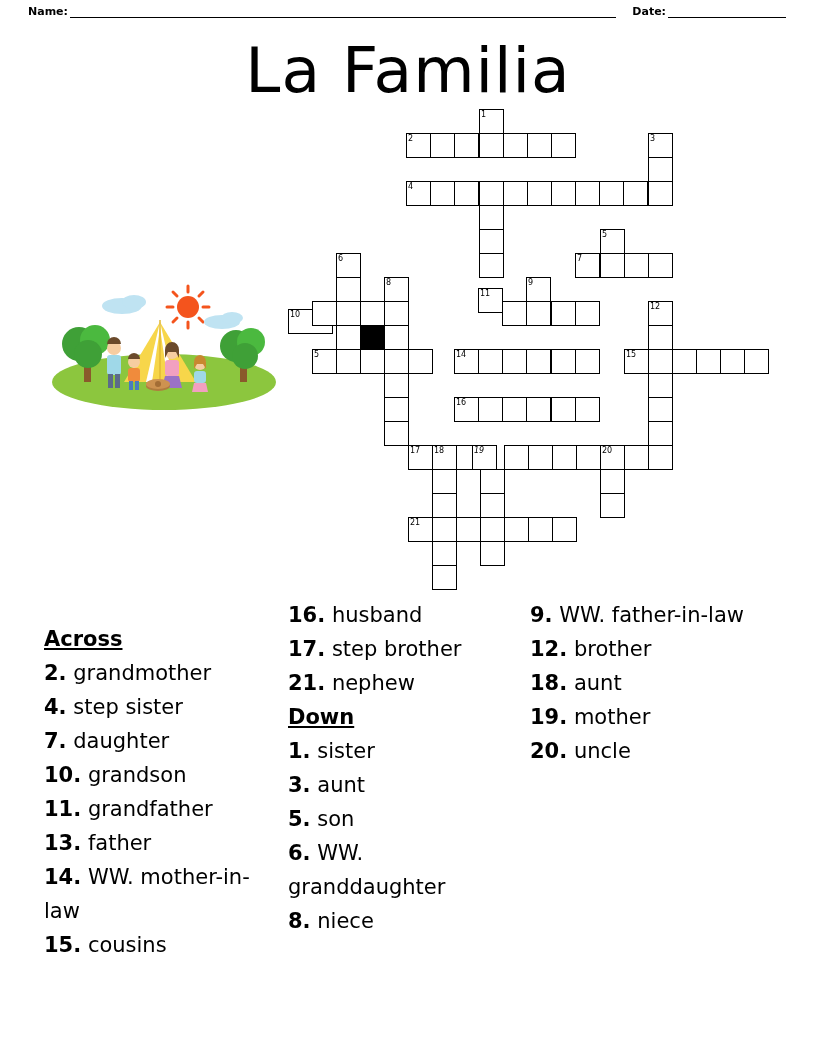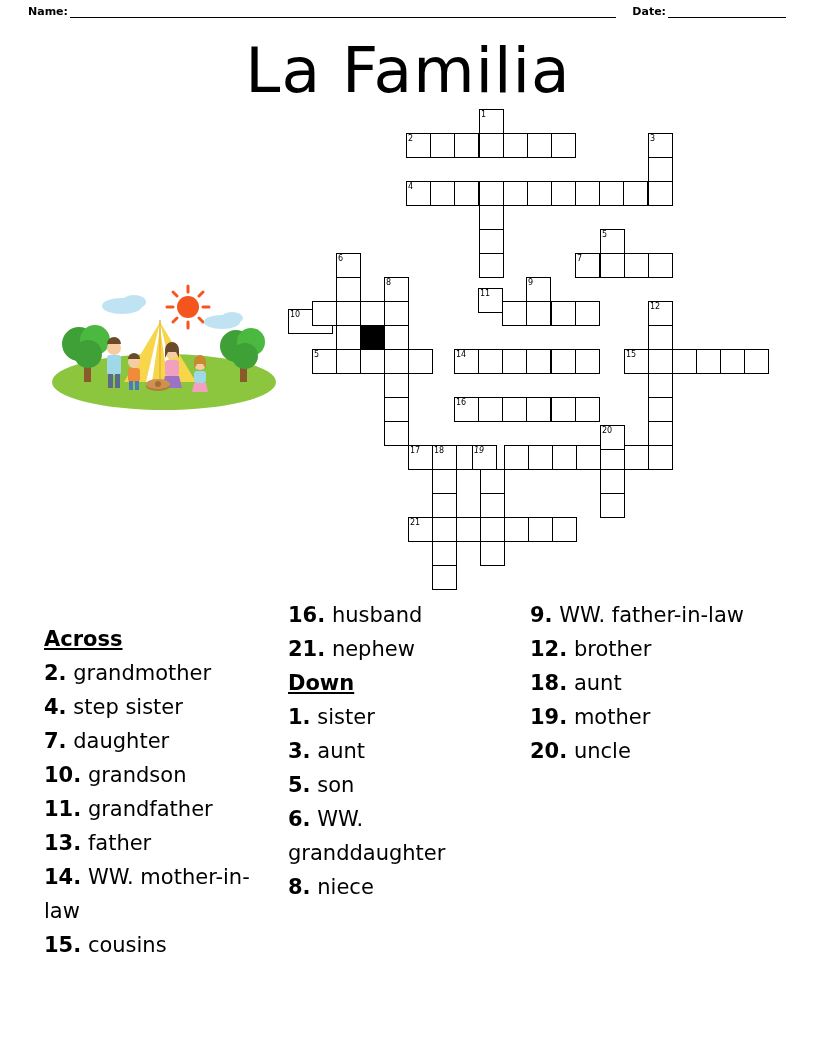--- a/index.html
+++ b/index.html
@@ -338,21 +338,21 @@
       <span class="num">18</span>
     </div>
     <div class="cell" style="left: 456px; top: 445px; width: 25px; height: 25px;"></div>
     <div class="cell" style="left: 472px; top: 445px; width: 25px; height: 25px; font-style: italic;">
       <span class="num">19</span>
     </div>
     <div class="cell" style="left: 504px; top: 445px; width: 25px; height: 25px;"></div>
     <div class="cell" style="left: 528px; top: 445px; width: 25px; height: 25px;"></div>
     <div class="cell" style="left: 552px; top: 445px; width: 25px; height: 25px;"></div>
     <div class="cell" style="left: 576px; top: 445px; width: 25px; height: 25px;"></div>
-    <div class="cell" style="left: 600px; top: 425px; width: 25px; height: 25px;">
+    <div class="cell" style="left: 600px; top: 445px; width: 25px; height: 25px;">
       <span class="num">20</span>
     </div>
     <div class="cell" style="left: 624px; top: 445px; width: 25px; height: 25px;"></div>
     <div class="cell" style="left: 648px; top: 445px; width: 25px; height: 25px;"></div>
     <div class="cell" style="left: 432px; top: 469px; width: 25px; height: 25px;"></div>
     <div class="cell" style="left: 432px; top: 493px; width: 25px; height: 25px;"></div>
     <div class="cell" style="left: 480px; top: 469px; width: 25px; height: 25px;"></div>
     <div class="cell" style="left: 480px; top: 493px; width: 25px; height: 25px;"></div>
     <div class="cell" style="left: 600px; top: 469px; width: 25px; height: 25px;"></div>
     <div class="cell" style="left: 600px; top: 493px; width: 25px; height: 25px;"></div>
@@ -378,20 +378,21 @@
     <div class="clue"><span class="cnum">7.</span> <span class="ctext">daughter</span></div>
     <div class="clue"><span class="cnum">10.</span> <span class="ctext">grandson</span></div>
     <div class="clue"><span class="cnum">11.</span> <span class="ctext">grandfather</span></div>
     <div class="clue"><span class="cnum">13.</span> <span class="ctext">father</span></div>
     <div class="clue"><span class="cnum">14.</span> <span class="ctext">WW. mother-in-law</span></div>
     <div class="clue"><span class="cnum">15.</span> <span class="ctext">cousins</span></div>
   </div>
 
   <div class="clue-col col-2">
     <div class="clue"><span class="cnum">16.</span> <span class="ctext">husband</span></div>
+    <div class="clue"><span class="cnum">17.</span> <span class="ctext">step brother</span></div>
     <div class="clue"><span class="cnum">21.</span> <span class="ctext">nephew</span></div>
     <div class="clue-heading">Down</div>
     <div class="clue"><span class="cnum">1.</span> <span class="ctext">sister</span></div>
     <div class="clue"><span class="cnum">3.</span> <span class="ctext">aunt</span></div>
     <div class="clue"><span class="cnum">5.</span> <span class="ctext">son</span></div>
     <div class="clue"><span class="cnum">6.</span> <span class="ctext">WW. granddaughter</span></div>
     <div class="clue"><span class="cnum">8.</span> <span class="ctext">niece</span></div>
   </div>
 
   <div class="clue-col col-3">

